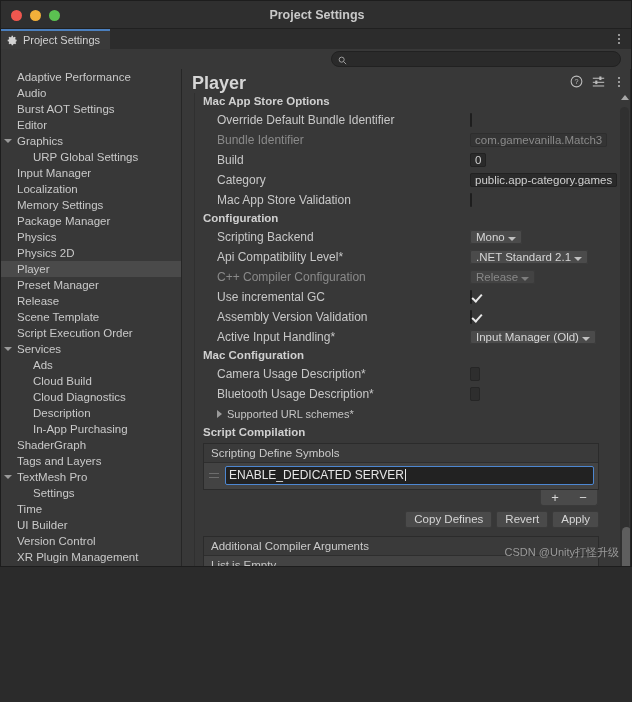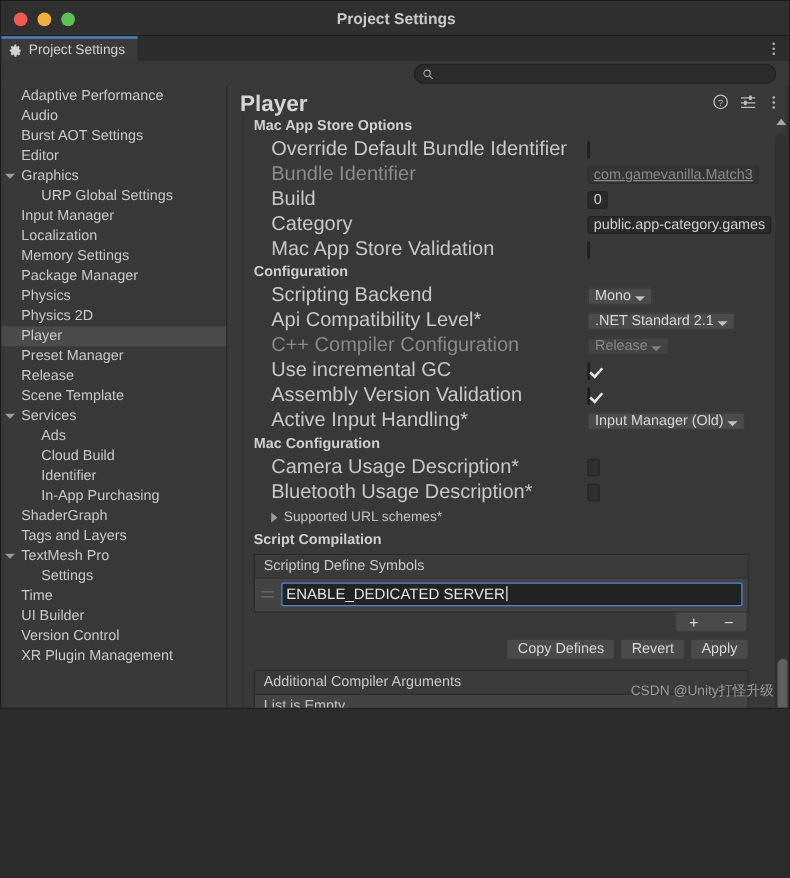--- a/index.html
+++ b/index.html
@@ -255,21 +255,21 @@
   }
   .row {
     position: relative;
     height: 20px;
     display: flex;
     align-items: center;
     padding-left: 22px;
     box-sizing: border-box;
   }
   .row .lbl {
-    font-size: 16px;
+    font-size: 12px;
     color: #c8c8c8;
     white-space: nowrap;
   }
   .row .lbl.dim { color: #8a8a8a; }
   .fld {
     position: absolute;
     left: 275px;
     box-sizing: border-box;
   }
 
@@ -301,21 +301,20 @@
     color: #d0d0d0;
     line-height: 14px;
     padding: 0 4px;
     overflow: hidden;
     white-space: nowrap;
   }
   .textfield.disabled {
     background: #343434;
     color: #8a8a8a;
     border-color: #2e2e2e;
-    text-decoration: underline;
   }
   .textfield.empty {
     background: #2e2e2e;
     border-color: #262626;
   }
 
   .dropdown {
     width: 145px; height: 16px;
     background: #4b4b4b;
     border: 1px solid #3a3a3a;
@@ -572,24 +571,26 @@
         <div class="side-item"><span>Input Manager</span></div>
         <div class="side-item"><span>Localization</span></div>
         <div class="side-item"><span>Memory Settings</span></div>
         <div class="side-item"><span>Package Manager</span></div>
         <div class="side-item"><span>Physics</span></div>
         <div class="side-item"><span>Physics 2D</span></div>
         <div class="side-item selected"><span>Player</span></div>
         <div class="side-item"><span>Preset Manager</span></div>
         <div class="side-item"><span>Release</span></div>
         <div class="side-item"><span>Scene Template</span></div>
+        <div class="side-item"><span>Script Execution Order</span></div>
         <div class="side-item"><span class="arrow open"></span><span>Services</span></div>
         <div class="side-item indent"><span>Ads</span></div>
         <div class="side-item indent"><span>Cloud Build</span></div>
-        <div class="side-item indent"><span>Identifier</span></div>
+        <div class="side-item indent"><span>Cloud Diagnostics</span></div>
+        <div class="side-item indent"><span>Description</span></div>
         <div class="side-item indent"><span>In-App Purchasing</span></div>
         <div class="side-item"><span>ShaderGraph</span></div>
         <div class="side-item"><span>Tags and Layers</span></div>
         <div class="side-item"><span class="arrow open"></span><span>TextMesh Pro</span></div>
         <div class="side-item indent"><span>Settings</span></div>
         <div class="side-item"><span>Time</span></div>
         <div class="side-item"><span>UI Builder</span></div>
         <div class="side-item"><span>Version Control</span></div>
         <div class="side-item"><span>XR Plugin Management</span></div>
       </div>

